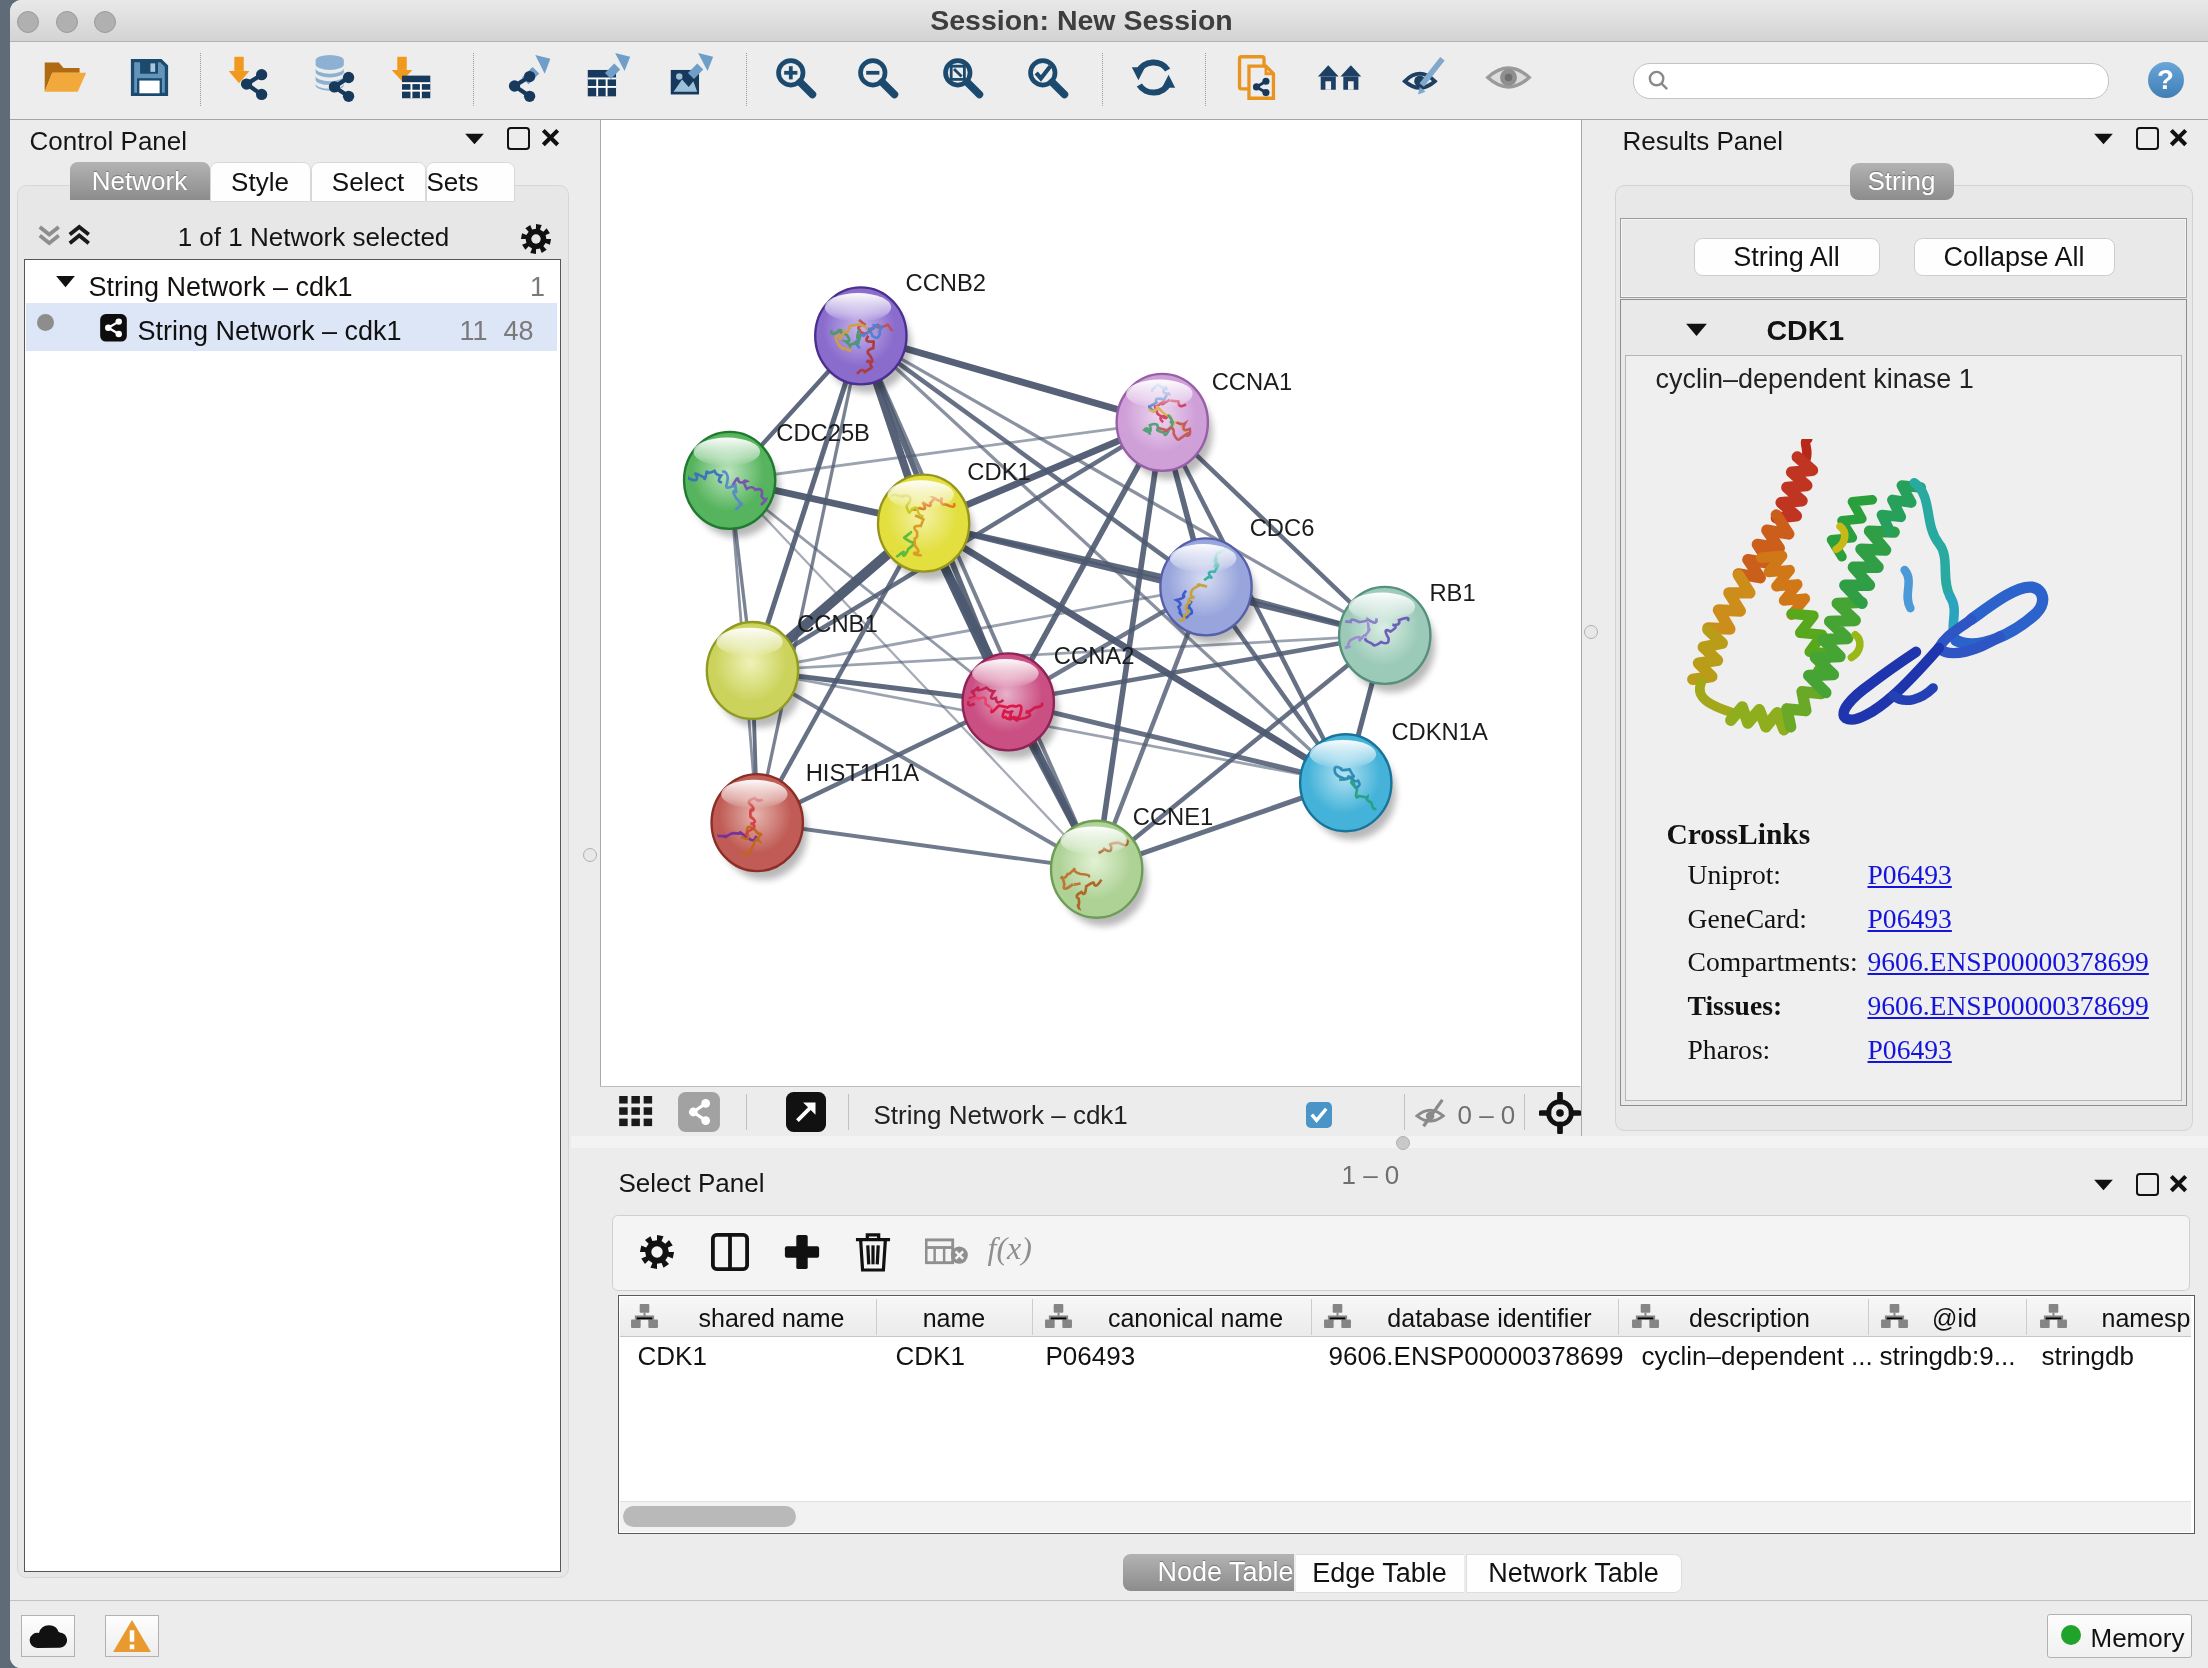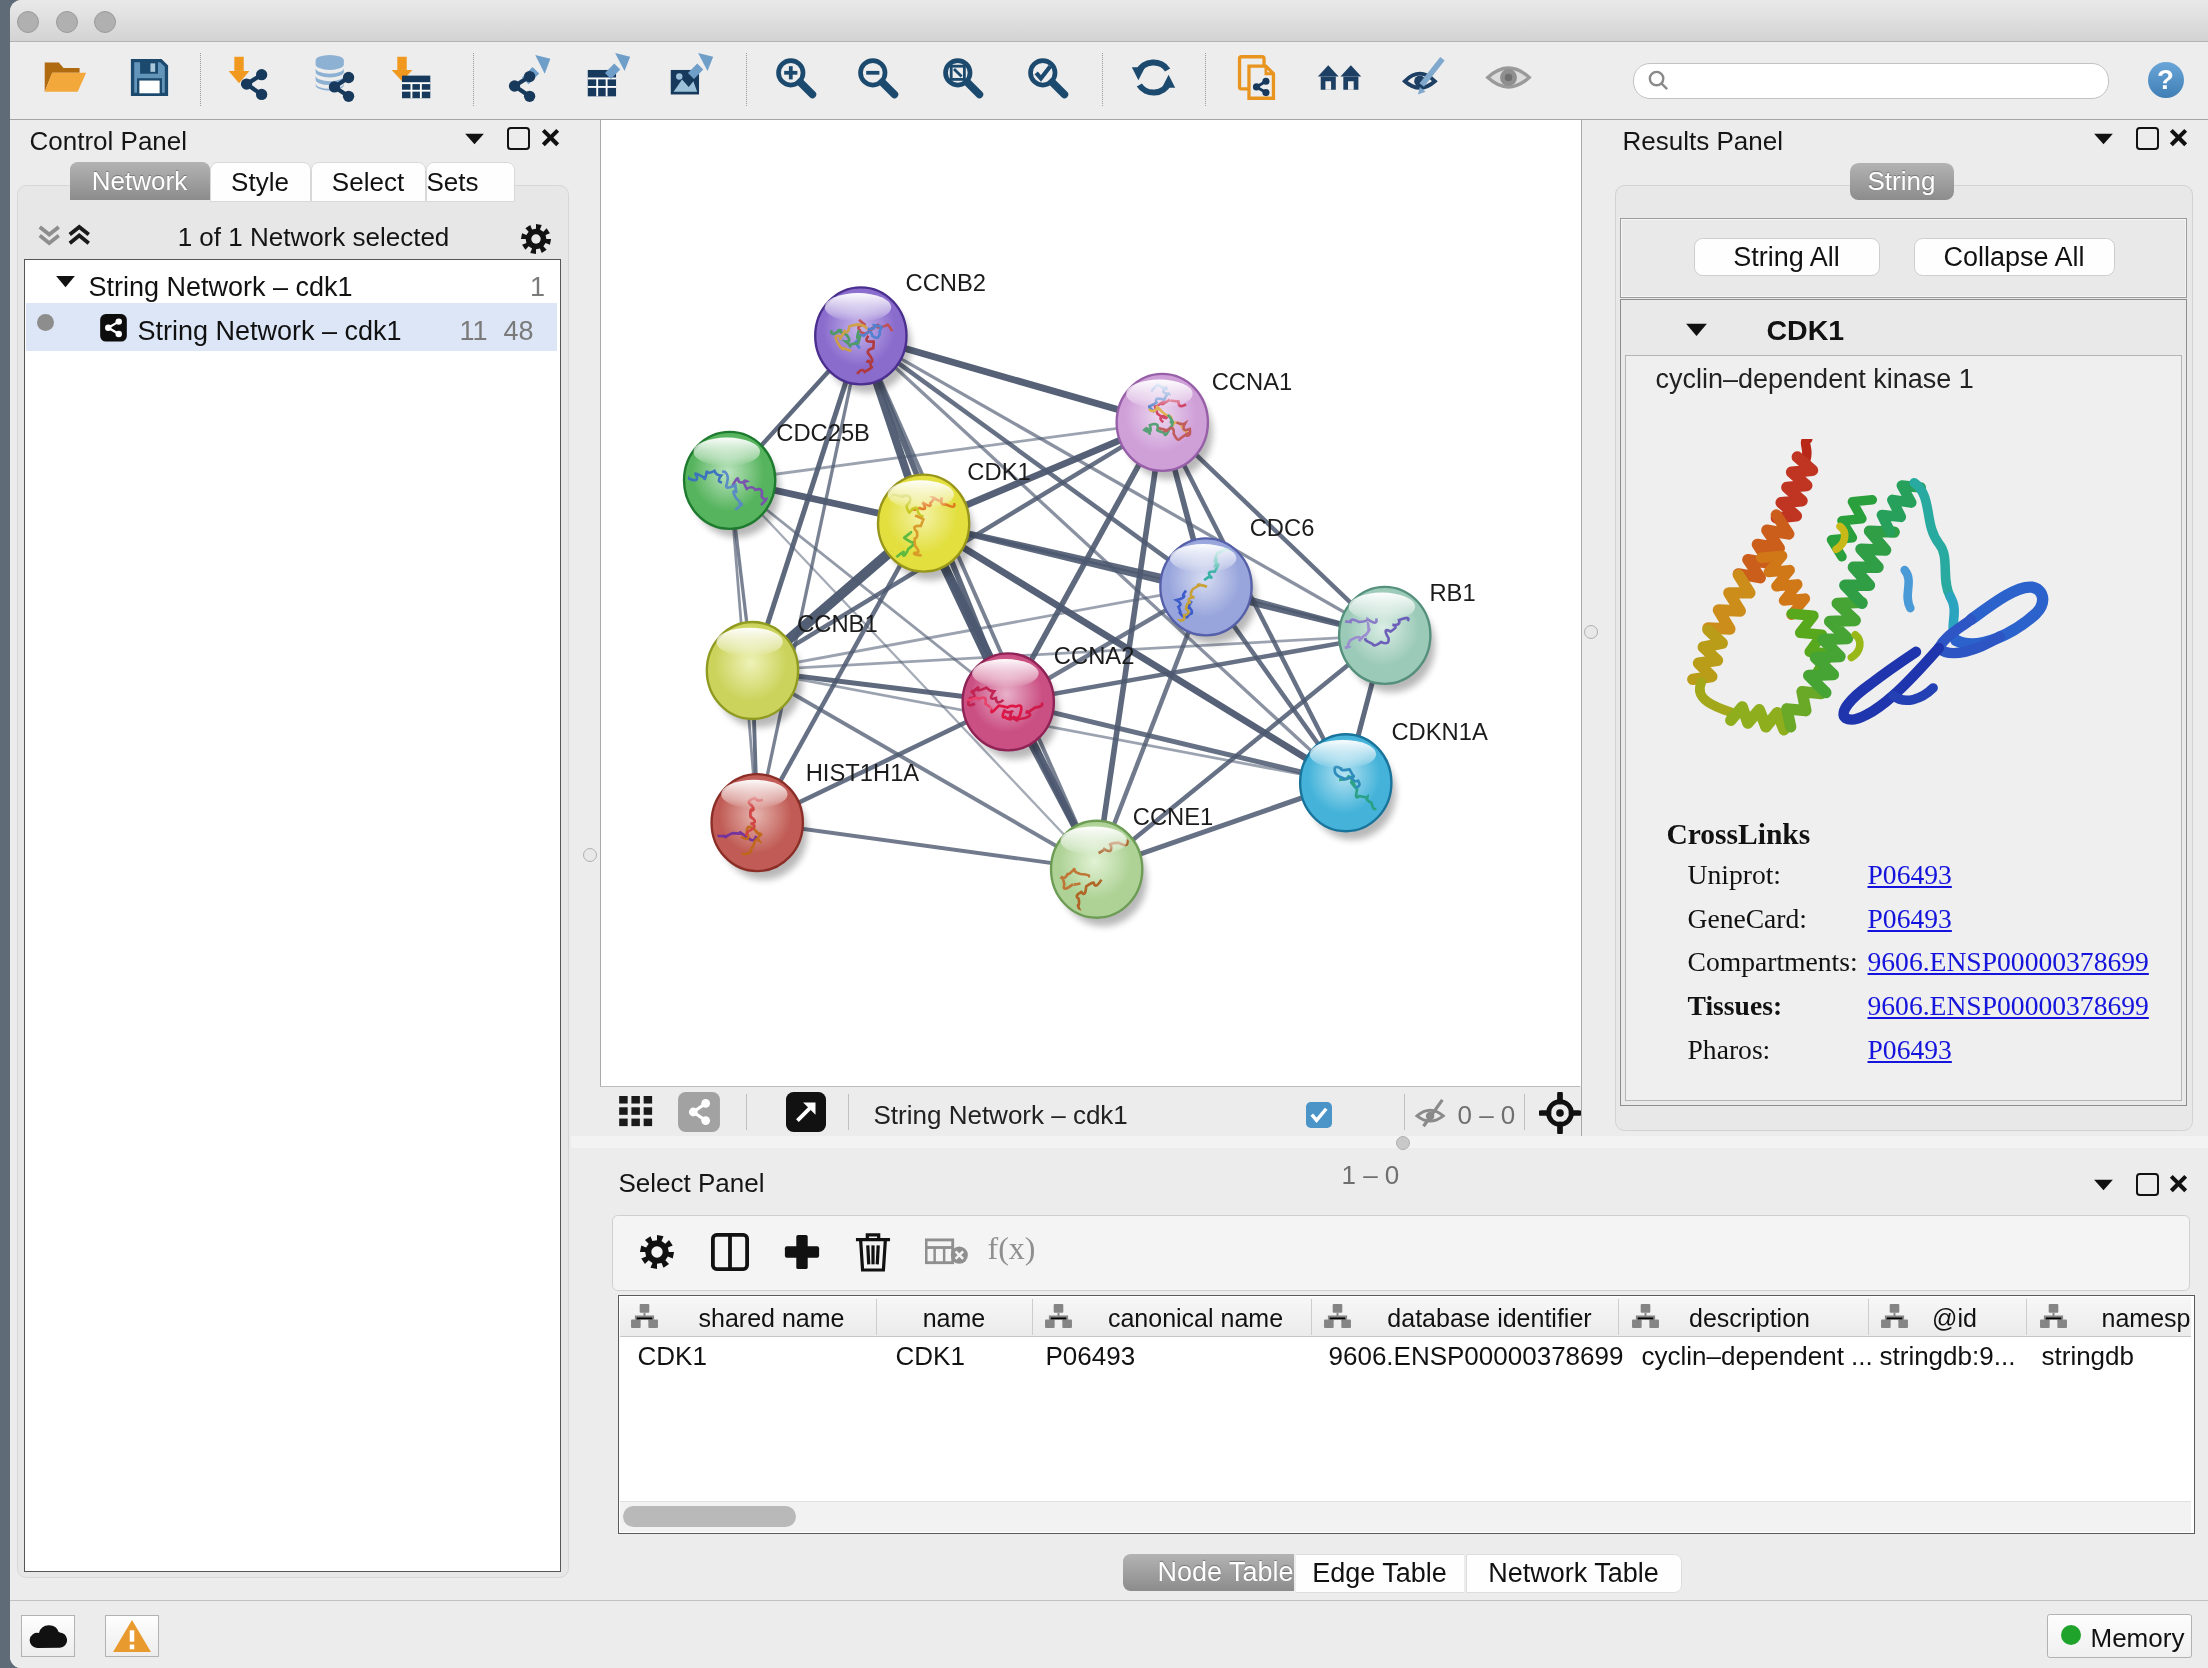--- a/index.html
+++ b/index.html
@@ -14,20 +14,21 @@
   .serif{font-family:"Liberation Serif",serif;}
 </style>
 </head>
 <body>
 <div id="win">
 
   <div class="abs" style="left:0;top:0;width:2199px;height:41px;background:linear-gradient(#e9e9e9,#d3d3d3);border-bottom:1px solid #b3b3b3;border-top-left-radius:11.4px;"></div>
   <div class="abs" style="left:7.6px;top:10.5px;width:20px;height:20px;border-radius:50%;background:#b0b0b0;border:1px solid #9a9a9a;"></div>
   <div class="abs" style="left:46px;top:10.5px;width:20px;height:20px;border-radius:50%;background:#b0b0b0;border:1px solid #9a9a9a;"></div>
   <div class="abs" style="left:84px;top:10.5px;width:20px;height:20px;border-radius:50%;background:#b0b0b0;border:1px solid #9a9a9a;"></div>
+  <div class="abs" style="left:0;top:3.8px;width:2144px;text-align:center;font-size:28.5px;font-weight:600;color:#3e3e3e;">Session: New Session</div>
 
   <div class="abs" style="left:0;top:42px;width:2199px;height:77px;background:#ededed;"></div>
   <div class="abs" style="left:0;top:119px;width:2199px;height:1px;background:#a5a5a5;"></div>
   <div id="toolbar-icons">
 
     <div class="abs" style="left:190px;top:53px;height:53px;border-left:1.9px dotted #9a9a9a;"></div>
     <div class="abs" style="left:463px;top:53px;height:53px;border-left:1.9px dotted #9a9a9a;"></div>
     <div class="abs" style="left:736px;top:53px;height:53px;border-left:1.9px dotted #9a9a9a;"></div>
     <div class="abs" style="left:1092px;top:53px;height:53px;border-left:1.9px dotted #9a9a9a;"></div>
     <div class="abs" style="left:1195px;top:53px;height:53px;border-left:1.9px dotted #9a9a9a;"></div>
@@ -700,21 +701,21 @@
       <rect x="1" y="2" width="28" height="24" fill="none" stroke="#8f8f8f" stroke-width="3"></rect>
       <line x1="1" y1="10" x2="29" y2="10" stroke="#8f8f8f" stroke-width="3"></line>
       <line x1="10" y1="10" x2="10" y2="26" stroke="#8f8f8f" stroke-width="2.6"></line>
       <line x1="20" y1="10" x2="20" y2="26" stroke="#8f8f8f" stroke-width="2.6"></line>
       <circle cx="36" cy="18" r="9" fill="#8f8f8f"></circle>
       <g stroke="#f4f4f4" stroke-width="2.6">
           <line x1="32" y1="14" x2="40" y2="22"></line>
           <line x1="40" y1="14" x2="32" y2="22"></line>
         </g>
     </svg>
-    <div class="abs serif" style="left:978px;top:1230px;font-size:32px;color:#8f8f8f;">f(x)</div>
+    <div class="abs serif" style="left:978px;top:1230px;font-size:32px;font-style:italic;color:#8f8f8f;">f(x)</div>
 
     <div class="abs" style="left:608px;top:1295px;width:1575px;height:237px;background:#fff;border:1.9px solid #5a5a5a;"></div>
     <div class="abs" style="left:610px;top:1297px;width:1571px;height:39px;background:linear-gradient(#f7f7f7,#ebebeb);border-bottom:1px solid #c6c6c6;"></div>
     <div id="table-cols">
 
       <div class="abs" style="left:866px;top:1299px;height:36px;border-left:1px solid #cdcdcd;"></div>
       <div class="abs" style="left:1022px;top:1299px;height:36px;border-left:1px solid #cdcdcd;"></div>
       <div class="abs" style="left:1301px;top:1299px;height:36px;border-left:1px solid #cdcdcd;"></div>
       <div class="abs" style="left:1608px;top:1299px;height:36px;border-left:1px solid #cdcdcd;"></div>
       <div class="abs" style="left:1858px;top:1299px;height:36px;border-left:1px solid #cdcdcd;"></div>

